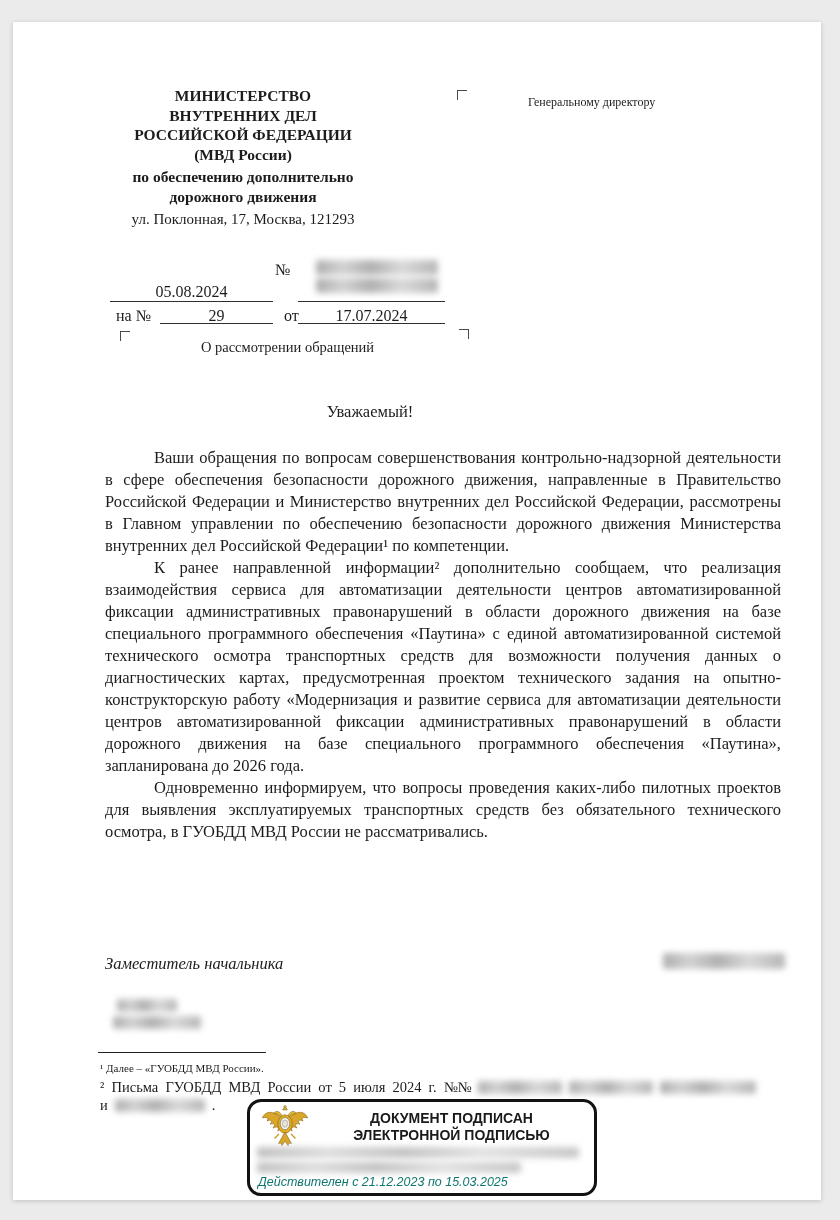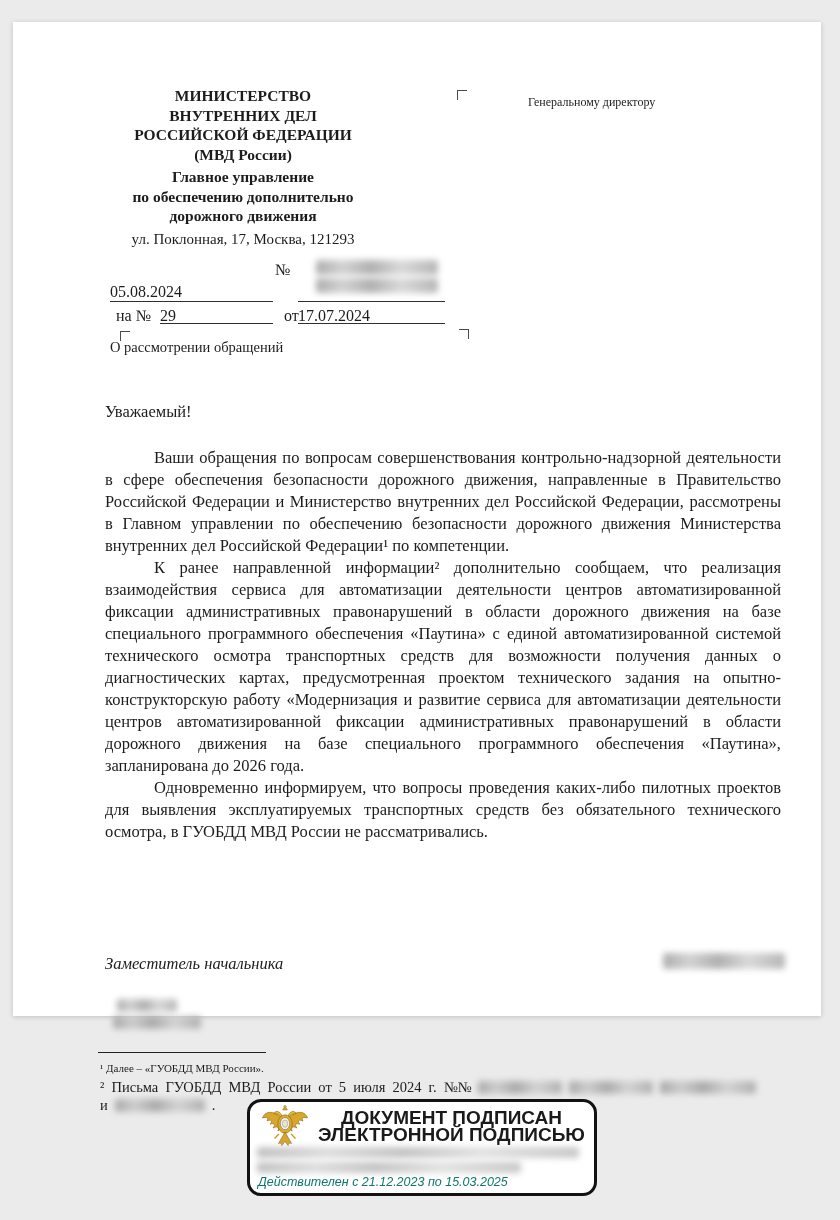--- a/index.html
+++ b/index.html
@@ -3,21 +3,21 @@
 <meta charset="utf-8">
 <style>
   html,body{margin:0;padding:0;}
   body{
     width:840px;height:1220px;position:relative;overflow:hidden;
     background:#ebebeb;
     font-family:"Liberation Serif", serif;
     color:#1c1c1c;
   }
   .page{
-    position:absolute;left:13px;top:22px;width:808px;height:994px;
+    position:absolute;left:13px;top:22px;width:808px;height:1178px;
     background:#ffffff;
     box-shadow:0 1px 5px rgba(0,0,0,.18);
   }
   .abs{position:absolute;}
 
   
   .letterhead{left:80px;top:64px;width:300px;text-align:center;}
   .org-name{font-weight:bold;font-size:15.5px;line-height:19.5px;}
   .division{font-weight:bold;font-size:15.5px;line-height:19.5px;margin-top:3px;}
   .lh-address{font-size:15px;margin-top:5px;}
@@ -26,21 +26,21 @@
   .addressee{left:515px;top:73px;font-size:12px;}
 
   
   .cm{width:9px;height:9px;}
   .cm-tl{border-top:1.5px solid #4a4a4a;border-left:1.5px solid #4a4a4a;}
   .cm-tr{border-top:1.5px solid #4a4a4a;border-right:1.5px solid #4a4a4a;}
 
   
   .ref-label{font-size:16px;}
   .u-line{border-bottom:1.4px solid #2f2f2f;height:0;}
-  .centered{}
+  .centered{text-align:center;}
 
   
   .blur{
     background:linear-gradient(90deg,#8f8f8f 0%,#c2c2c2 22%,#939393 45%,#cbcbcb 70%,#9b9b9b 100%);
     filter:blur(3px);
     border-radius:3px;
     opacity:.72;
   }
   .blur-light{opacity:.55;}
 
@@ -64,21 +64,21 @@
 
   
   .stamp{
     left:234px;top:1077px;width:350px;height:97px;
     border:3px solid #121212;border-radius:14px;
     background:#fff;box-sizing:border-box;
   }
   .stamp-title{
     position:absolute;left:64px;right:5px;top:8px;
     font-family:"Liberation Sans", sans-serif;
-    font-weight:bold;font-size:19px;line-height:16.5px;
+    font-weight:bold;font-size:14px;line-height:16.5px;
     text-align:center;color:#1a1a1a;
   }
   .stamp-validity{
     position:absolute;left:8px;top:73px;
     font-family:"Liberation Sans", sans-serif;
     font-size:12.5px;color:#0f766e;white-space:nowrap;font-style:italic;
   }
 </style>
 </head>
 <body>
@@ -86,21 +86,20 @@
 <div class="page">
 
   <div class="abs letterhead">
     <div class="org-name">
       <div>МИНИСТЕРСТВО</div>
       <div>ВНУТРЕННИХ ДЕЛ</div>
       <div>РОССИЙСКОЙ ФЕДЕРАЦИИ</div>
       <div>(МВД России)</div>
     </div>
     <div class="division">
-      <div>Главное управление</div>
       <div>по обеспечению дополнительно</div>
       <div>дорожного движения</div>
     </div>
     <div class="lh-address">ул. Поклонная, 17, Москва, 121293</div>
   </div>
 
   <span class="abs cm cm-tl" style="left:444px;top:68px;"></span>
   <div class="abs addressee">Генеральному директору</div>
 
   <span class="abs ref-label" style="left:262px;top:239px;">№</span>

